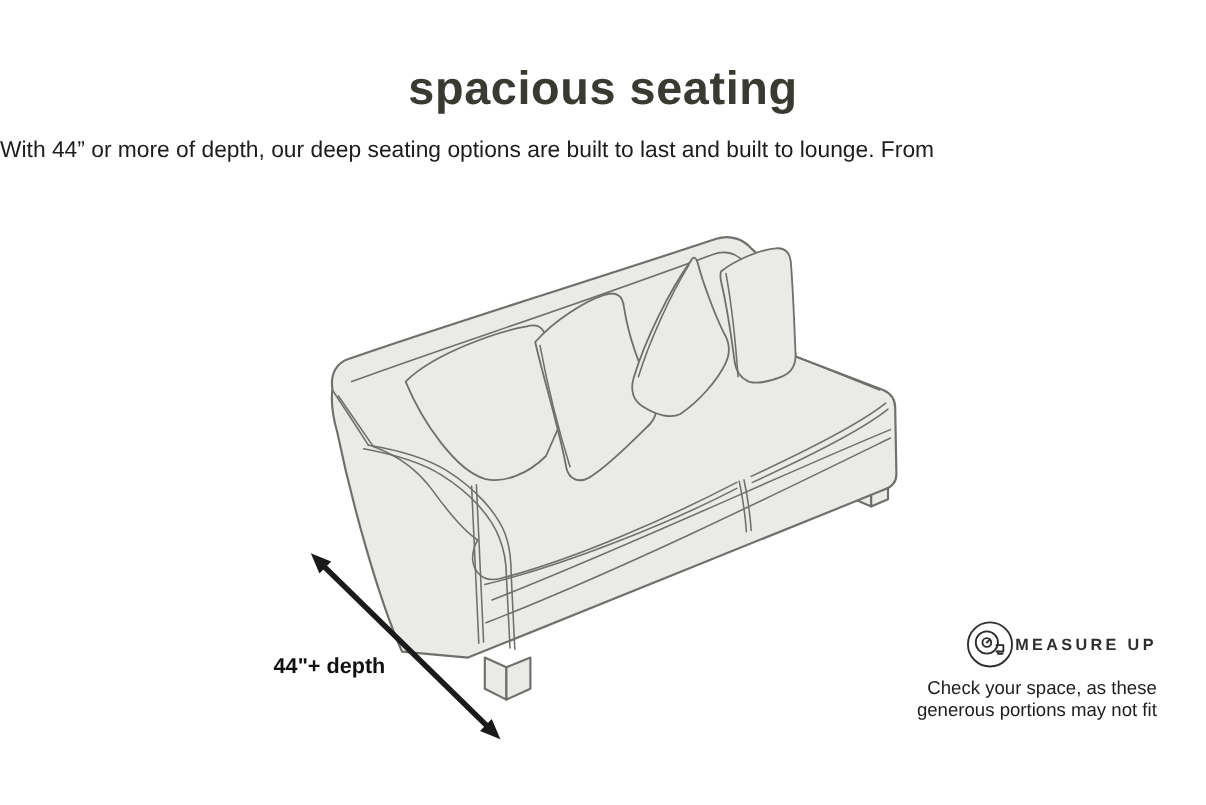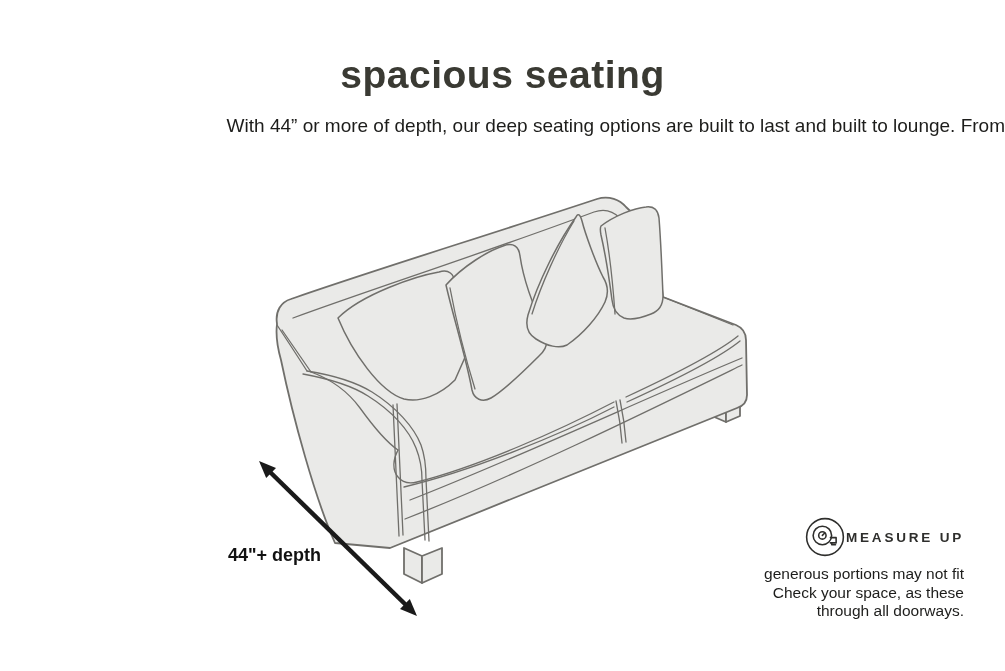--- a/index.html
+++ b/index.html
@@ -6,21 +6,21 @@
     --background:#ffffff; --title:#3a3a33; --body-text:#1d1d1b;
     --line-art-stroke:#706f6b; --line-art-fill:#eaeae8; --arrow:#1a1a1a; --badge-text:#2e2e2c;
   }
   *{box-sizing:border-box;}
   html,body{margin:0;padding:0;}
   body{background:var(--background);font-family:"Liberation Sans",sans-serif;}
   .page{position:relative;width:1005px;height:662px;background:var(--background);overflow:hidden;}
 
   .title{position:absolute;top:53px;left:0;width:100%;margin:0;text-align:center;
          font-size:39px;font-weight:bold;letter-spacing:.5px;color:var(--title);}
-  .intro{position:absolute;top:112px;left:0;width:100%;margin:0;text-align:right;
+  .intro{position:absolute;top:112px;left:0;width:100%;margin:0;text-align:left;
          font-size:19px;line-height:27.5px;color:var(--body-text);}
   .intro span{display:block;}
 
   .art{position:absolute;inset:0;width:1005px;height:671px;}
   .art .fill{fill:var(--line-art-fill);stroke:var(--line-art-stroke);stroke-width:1.8;stroke-linejoin:round;}
   .art .pfill{fill:var(--line-art-fill);stroke:var(--line-art-stroke);stroke-width:1.5;stroke-linejoin:round;}
   .art .ln{fill:none;stroke:var(--line-art-stroke);stroke-width:1.3;stroke-linecap:round;}
   .art .arrow-line{stroke:var(--arrow);stroke-width:4.5;}
   .art .arrow-head{fill:var(--arrow);stroke:none;}
 
@@ -105,19 +105,18 @@
         <circle class="st" cx="20" cy="20" r="17.5" stroke-width="1.7"></circle>
         <circle class="st" cx="17.5" cy="18.5" r="8.8"></circle>
         <circle class="st" cx="17.5" cy="18.5" r="3.5"></circle>
         <line class="st" x1="17.5" y1="18.5" x2="19.8" y2="16.2"></line>
         <path class="st" d="M25.2,20.6 L30.6,20.6 L30.6,25.6 L25.2,25.6"></path>
         <path class="st" d="M26.4,25.6 L26.4,27.4 L30.0,27.4"></path>
       </svg>
       <span class="mu-label">MEASURE UP</span>
     </div>
     <div class="mu-note">
+      <span>Check your space, as these</span>
       <span>generous portions may not fit</span>
-      <span>Check your space, as these</span>
-      <span>through all doorways.</span>
     </div>
   </div>
 
 </div>
 
 </body></html>

